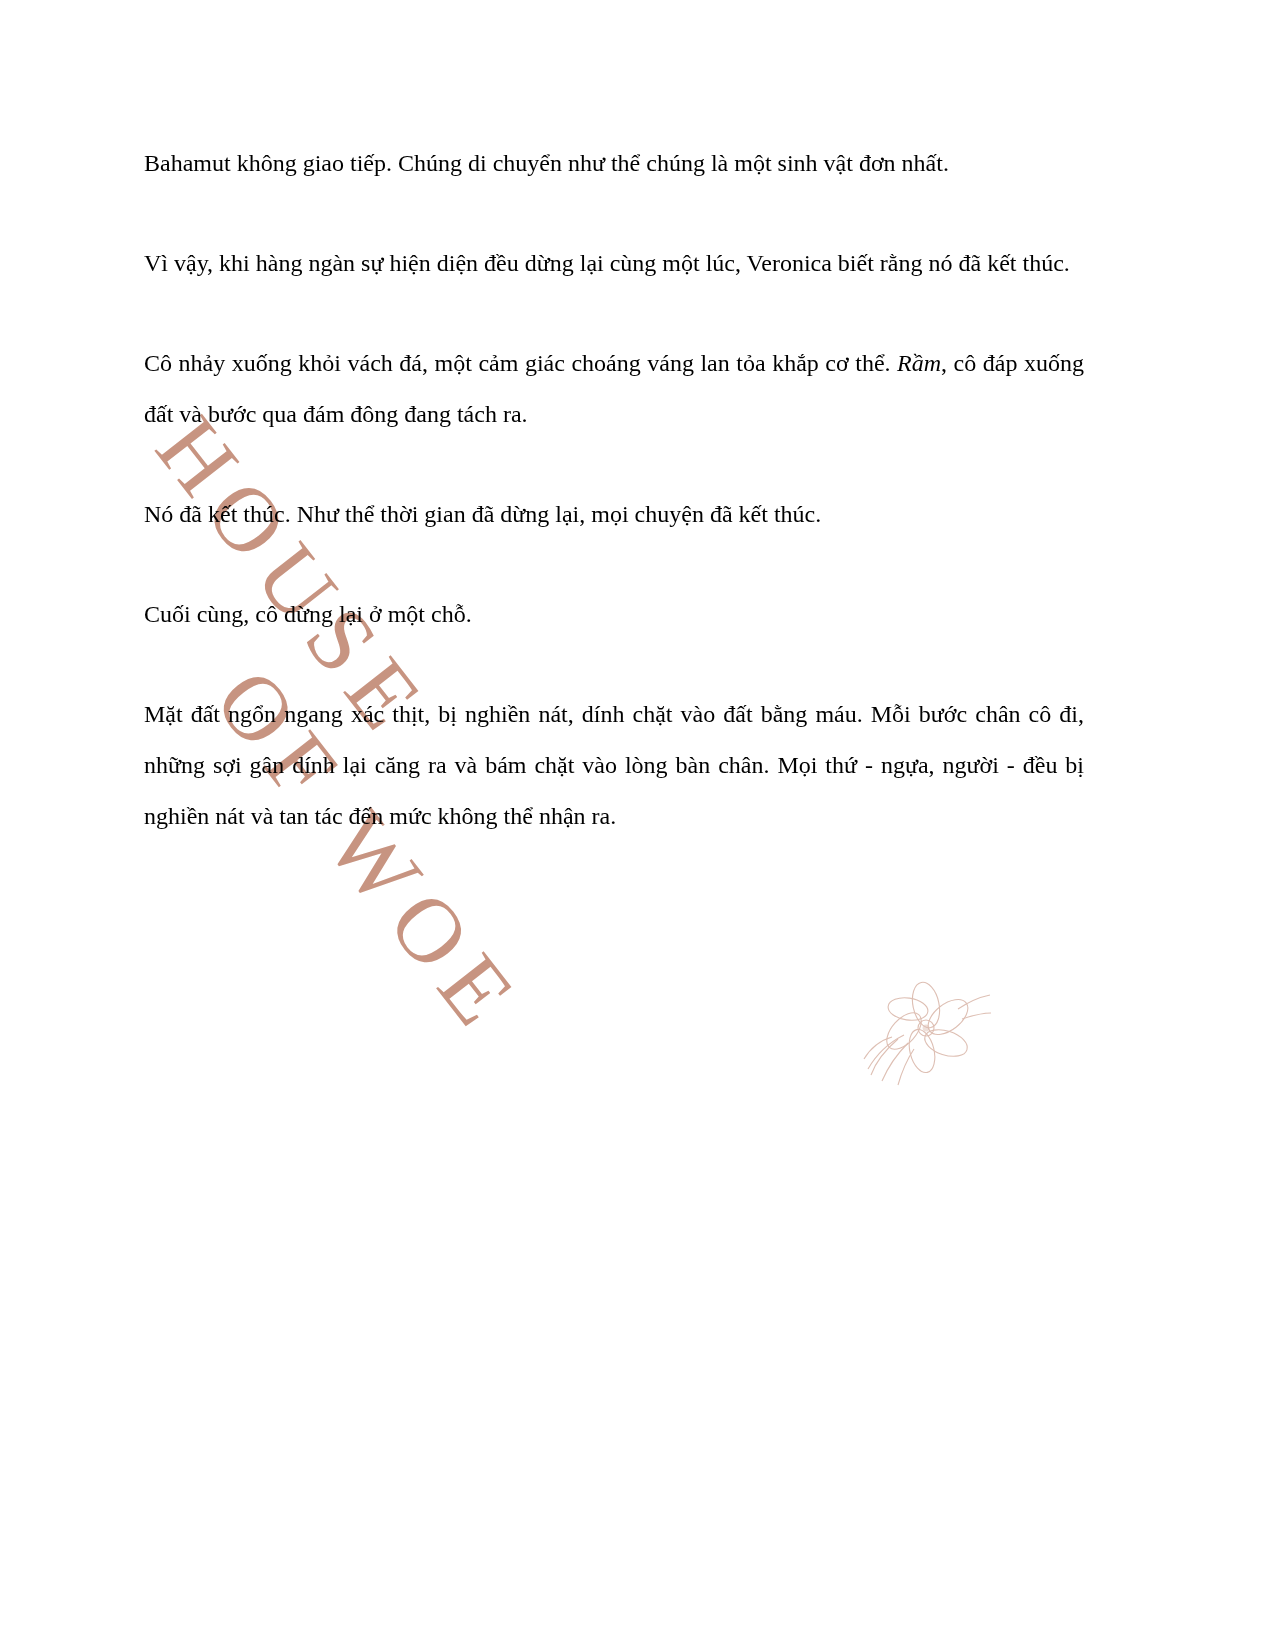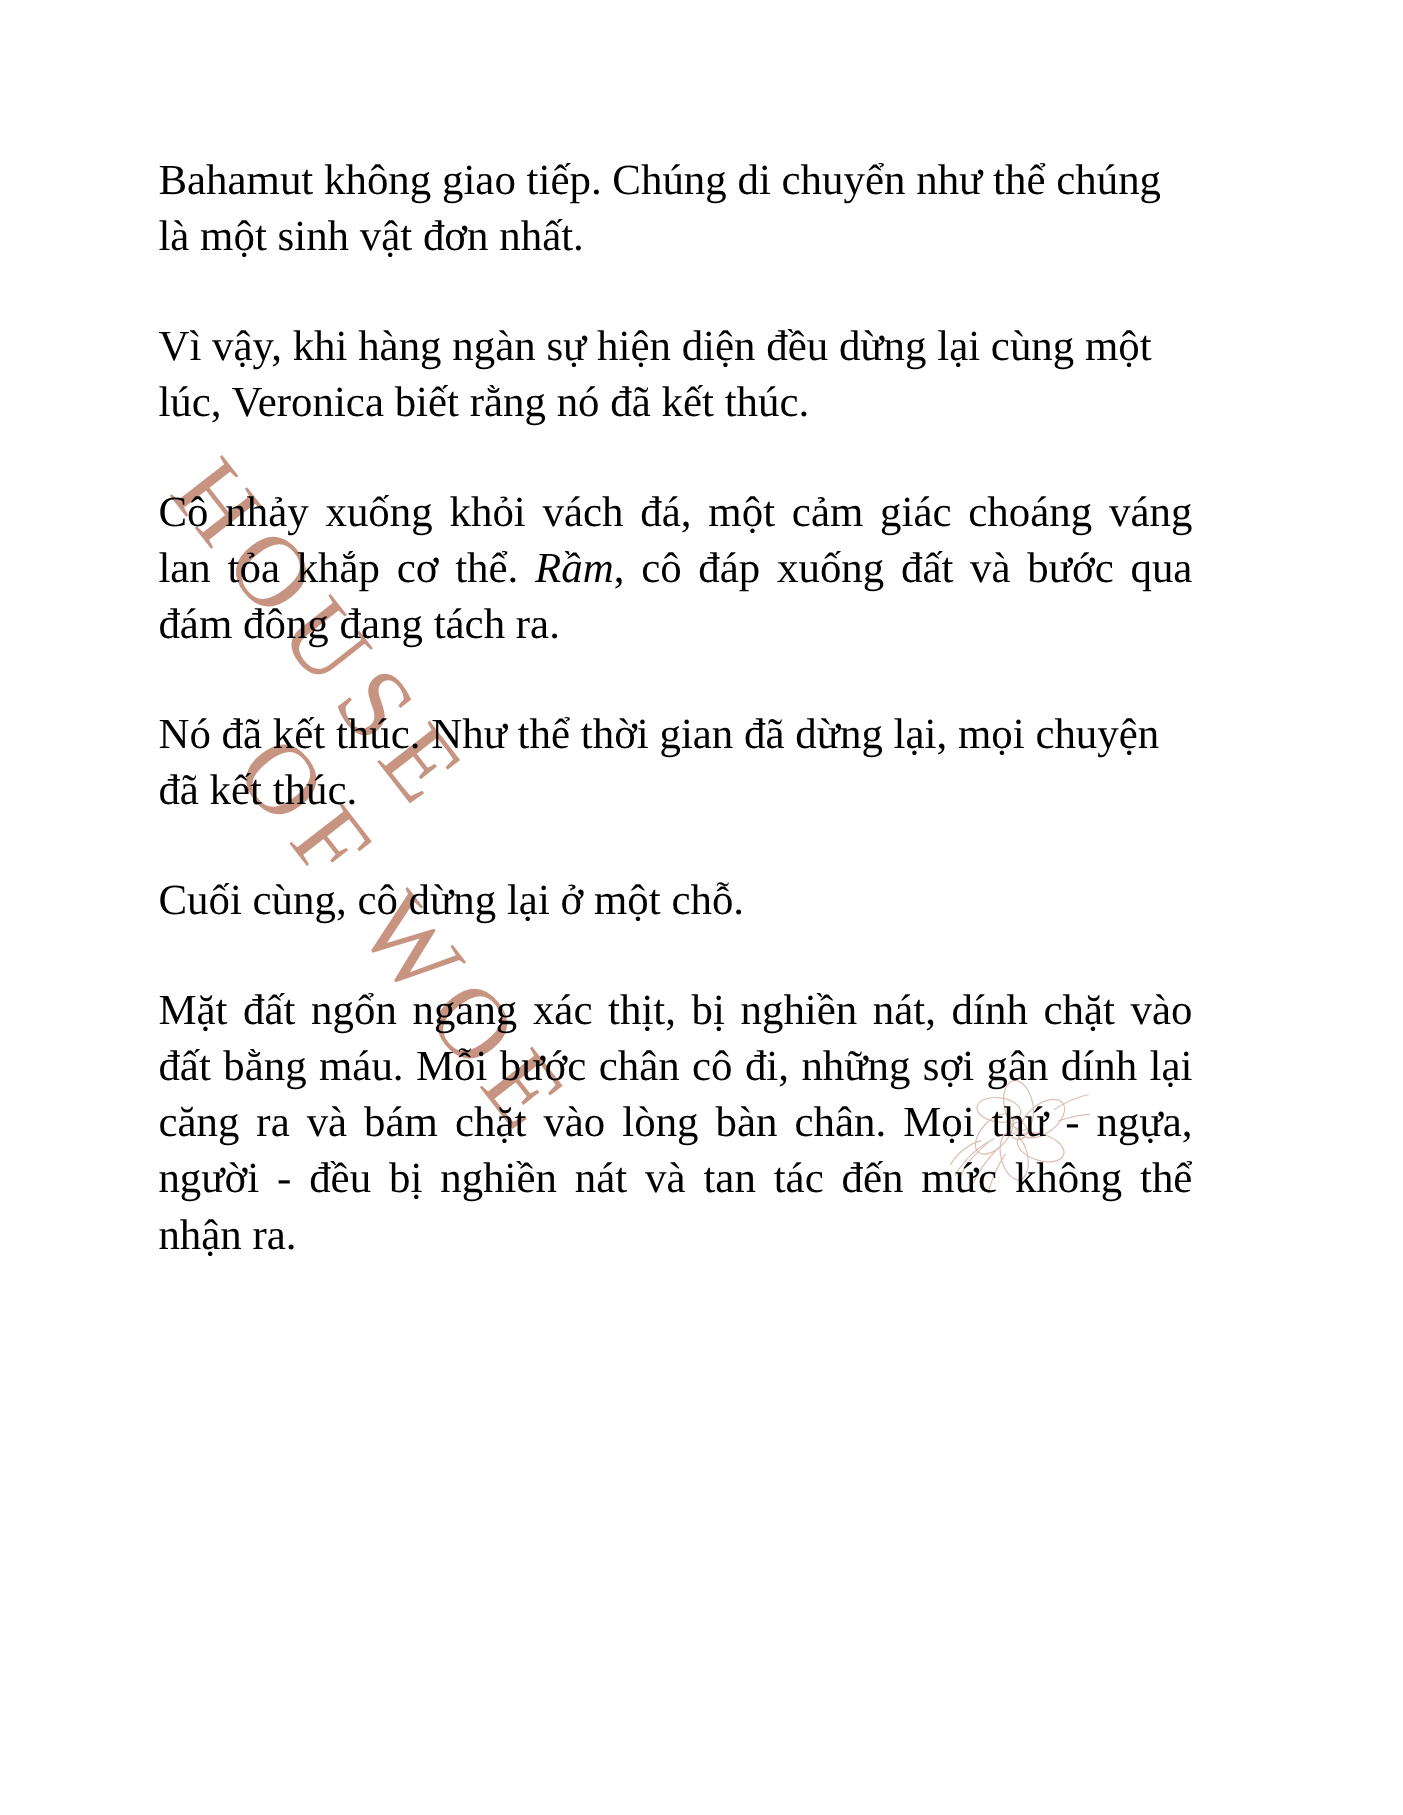--- a/index.html
+++ b/index.html
@@ -72,21 +72,21 @@
   .body-text {
     position: absolute;
     left: 144px;
     top: 138px;
     width: 940px;
     z-index: 2;
   }
 
   .para {
     font-family: "Liberation Serif", "DejaVu Serif", serif;
-    font-size: 39px;
+    font-size: 24px;
     line-height: 51px;
     color: #000000;
     margin: 0 0 49px 0;
     text-align: justify;
     text-justify: inter-word;
     -webkit-hyphens: none;
     hyphens: none;
   }
 
   .para:last-child {

